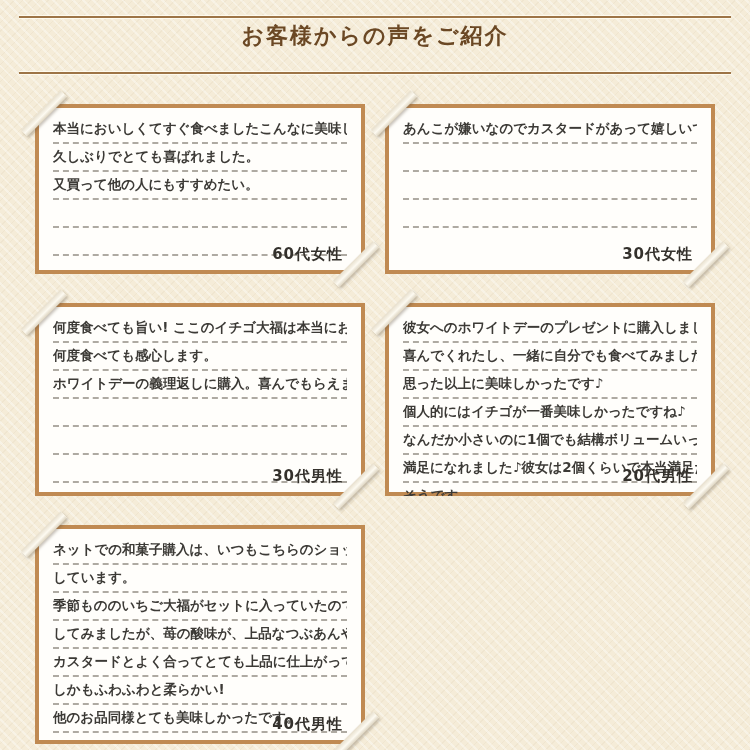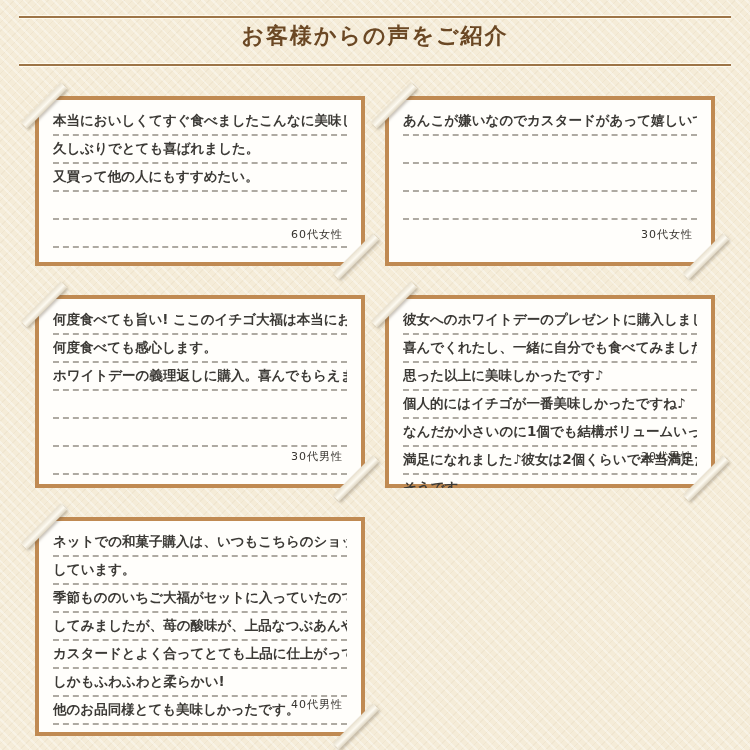--- a/index.html
+++ b/index.html
@@ -18,21 +18,21 @@
   }
 
   
   .banner {
     margin: 16px 19px 0 19px;
     border-top: 2px solid #9d7446;
     border-bottom: 2px solid #9d7446;
     box-shadow: 0 1px 0 rgba(255,252,240,0.9), 0 -1px 0 rgba(255,252,240,0.9),
                 inset 0 1px 0 rgba(255,252,240,0.9), inset 0 -1px 0 rgba(255,252,240,0.9);
     text-align: center;
-    padding: 4px 0 14px 0;
+    padding: 4px 0 22px 0;
   }
   .banner-title {
     margin: 0;
     font-size: 22px;
     font-weight: bold;
     letter-spacing: 2px;
     color: #6b4824;
     line-height: 28px;
   }
 
@@ -87,23 +87,23 @@
     font-weight: 600;
     color: #3c3a36;
     letter-spacing: 0;
     white-space: nowrap;
     overflow: hidden;
     border-bottom: 2px dashed rgba(108,101,90,0.55);
   }
   .author {
     position: absolute;
     right: 18px;
-    bottom: 20px;
-    font-size: 11px;
-    font-weight: normal;
+    bottom: 6px;
+    font-size: 15px;
+    font-weight: bold;
     color: #34312c;
     letter-spacing: 1px;
   }
 </style>
 </head>
 <body>
 
 <div class="page">
   <header class="banner">
     <h1 class="banner-title">お客様からの声をご紹介</h1>

